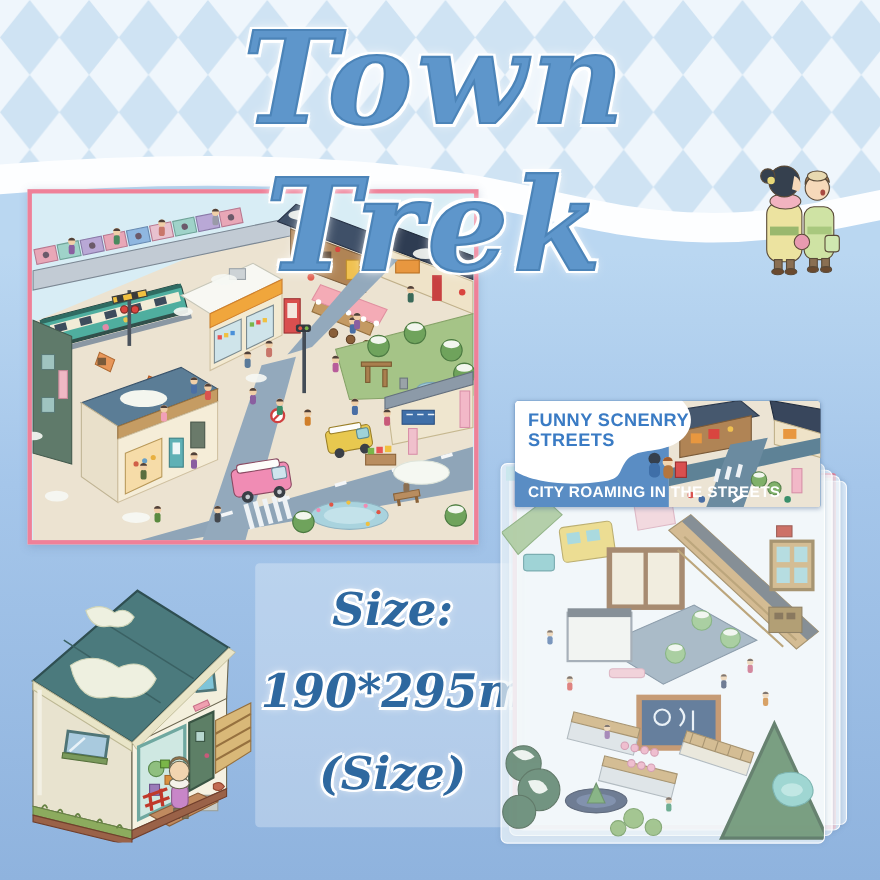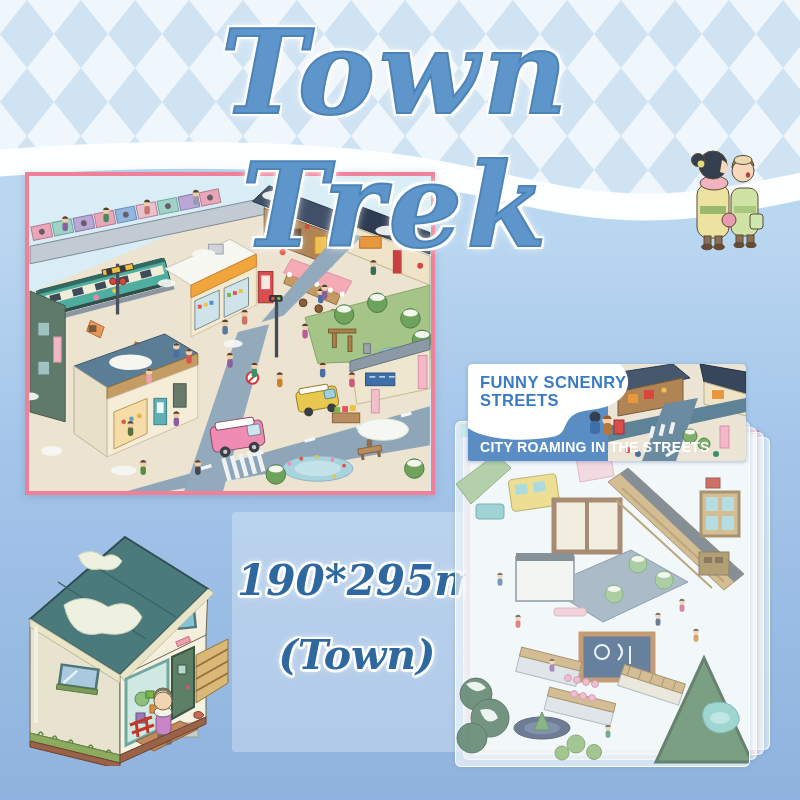--- a/index.html
+++ b/index.html
@@ -367,22 +367,23 @@
       <use href="#pp" x="172" y="302" fill="#44484e"></use>
           <use href="#pp" x="282" y="162" fill="#b85c9a"></use>
       <use href="#pp" x="352" y="97" fill="#3a6a5a"></use>
           <use href="#pp" x="302" y="122" fill="#8a5fa0"></use>
     </g>
   </svg>
   </div>
 
   <div id="size-panel"></div>
   <div id="size-block">
+    <div class="sz-label">Size:</div>
     <div class="sz-dims">190*295mm</div>
-    <div class="sz-variant">(Town)</div>
+    <div class="sz-variant">(Size)</div>
   </div>
 
   <svg id="house" viewBox="0 0 212 238">
     <g stroke="#6b6650" stroke-width="1">
       <polygon points="12,95 102,148 102,228 12,206" fill="#e8e3cf"></polygon>
       <polygon points="102,148 188,106 188,190 102,228" fill="#f6f2e2"></polygon>
       <polygon points="190,62 188,108 102,150" fill="#f3efdc"></polygon>
       <rect x="160" y="86" width="17" height="15" fill="#7fc4d8" stroke="#4f7577" stroke-width="2.4" transform="rotate(-6 168 93)"></rect>
       <polygon points="107,10 190,62 102,148 12,92" fill="#4b7a7d" stroke="#2f4f52" stroke-width="2"></polygon>
       <path d="M40,55 L128,112 M70,35 L158,90" stroke="#3a6163" stroke-width="1.4" fill="none"></path>

